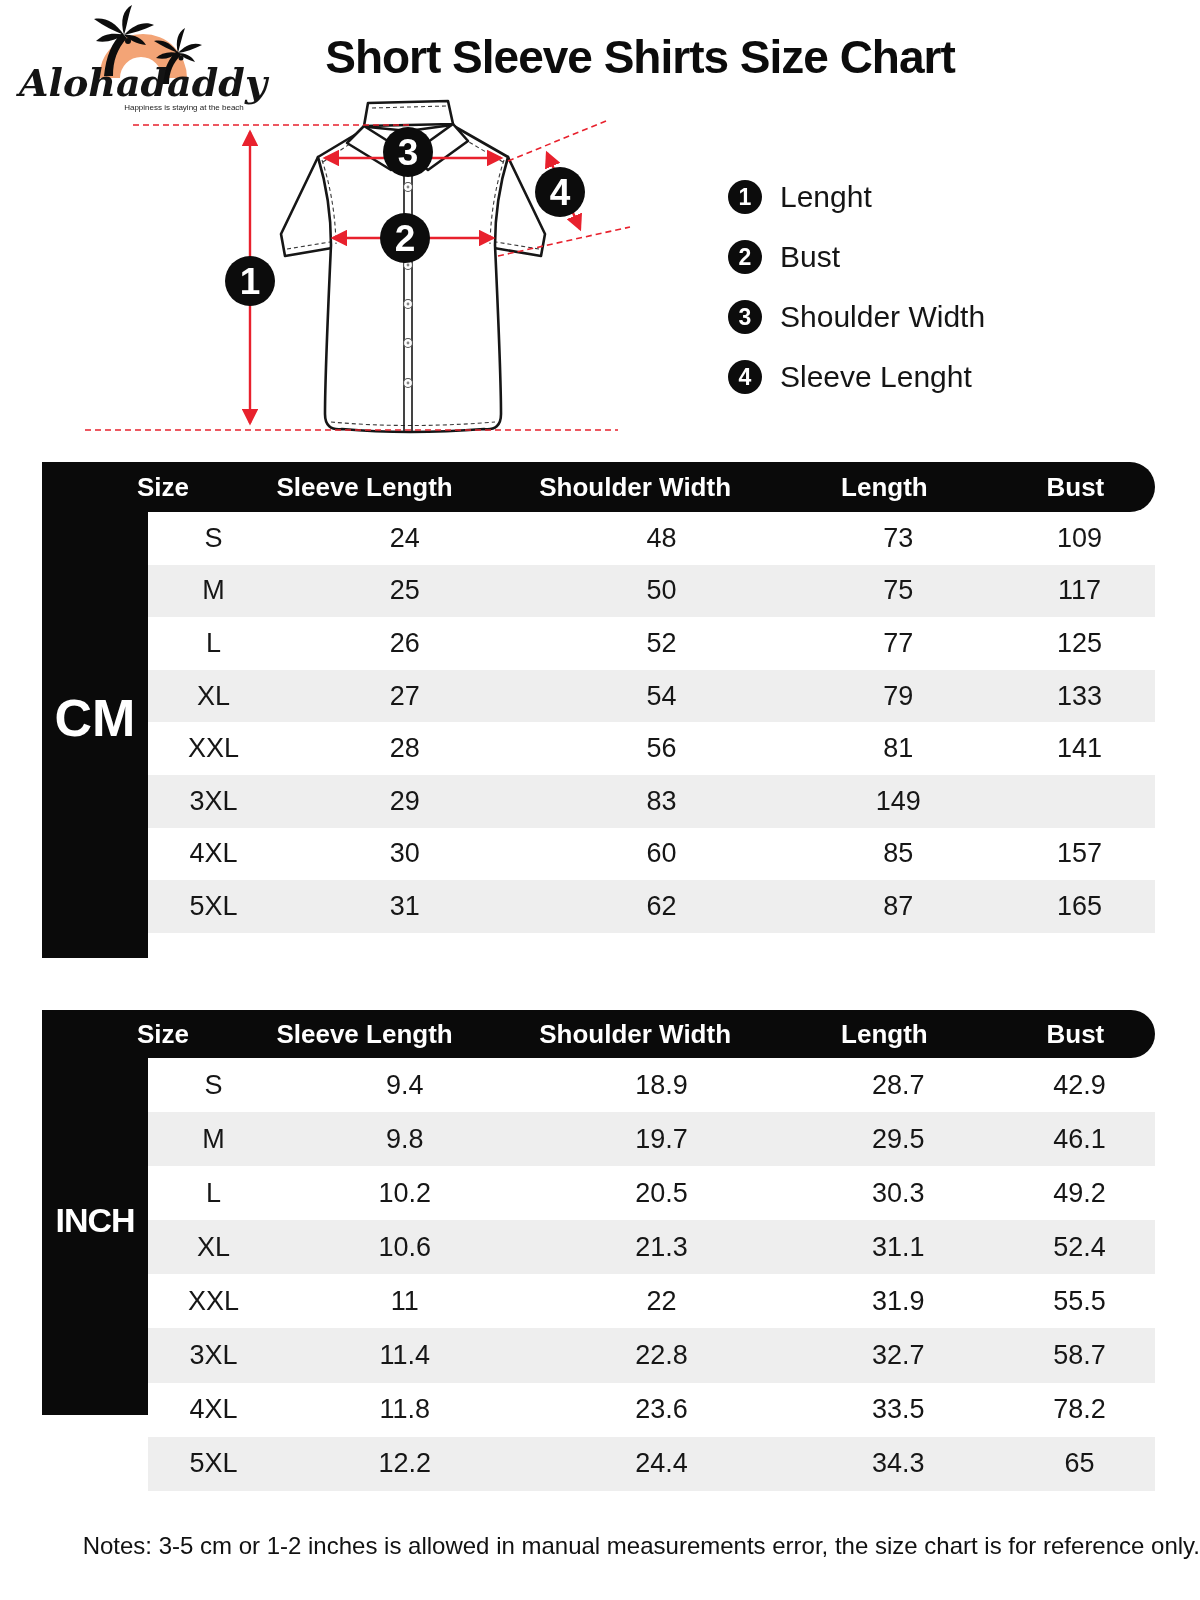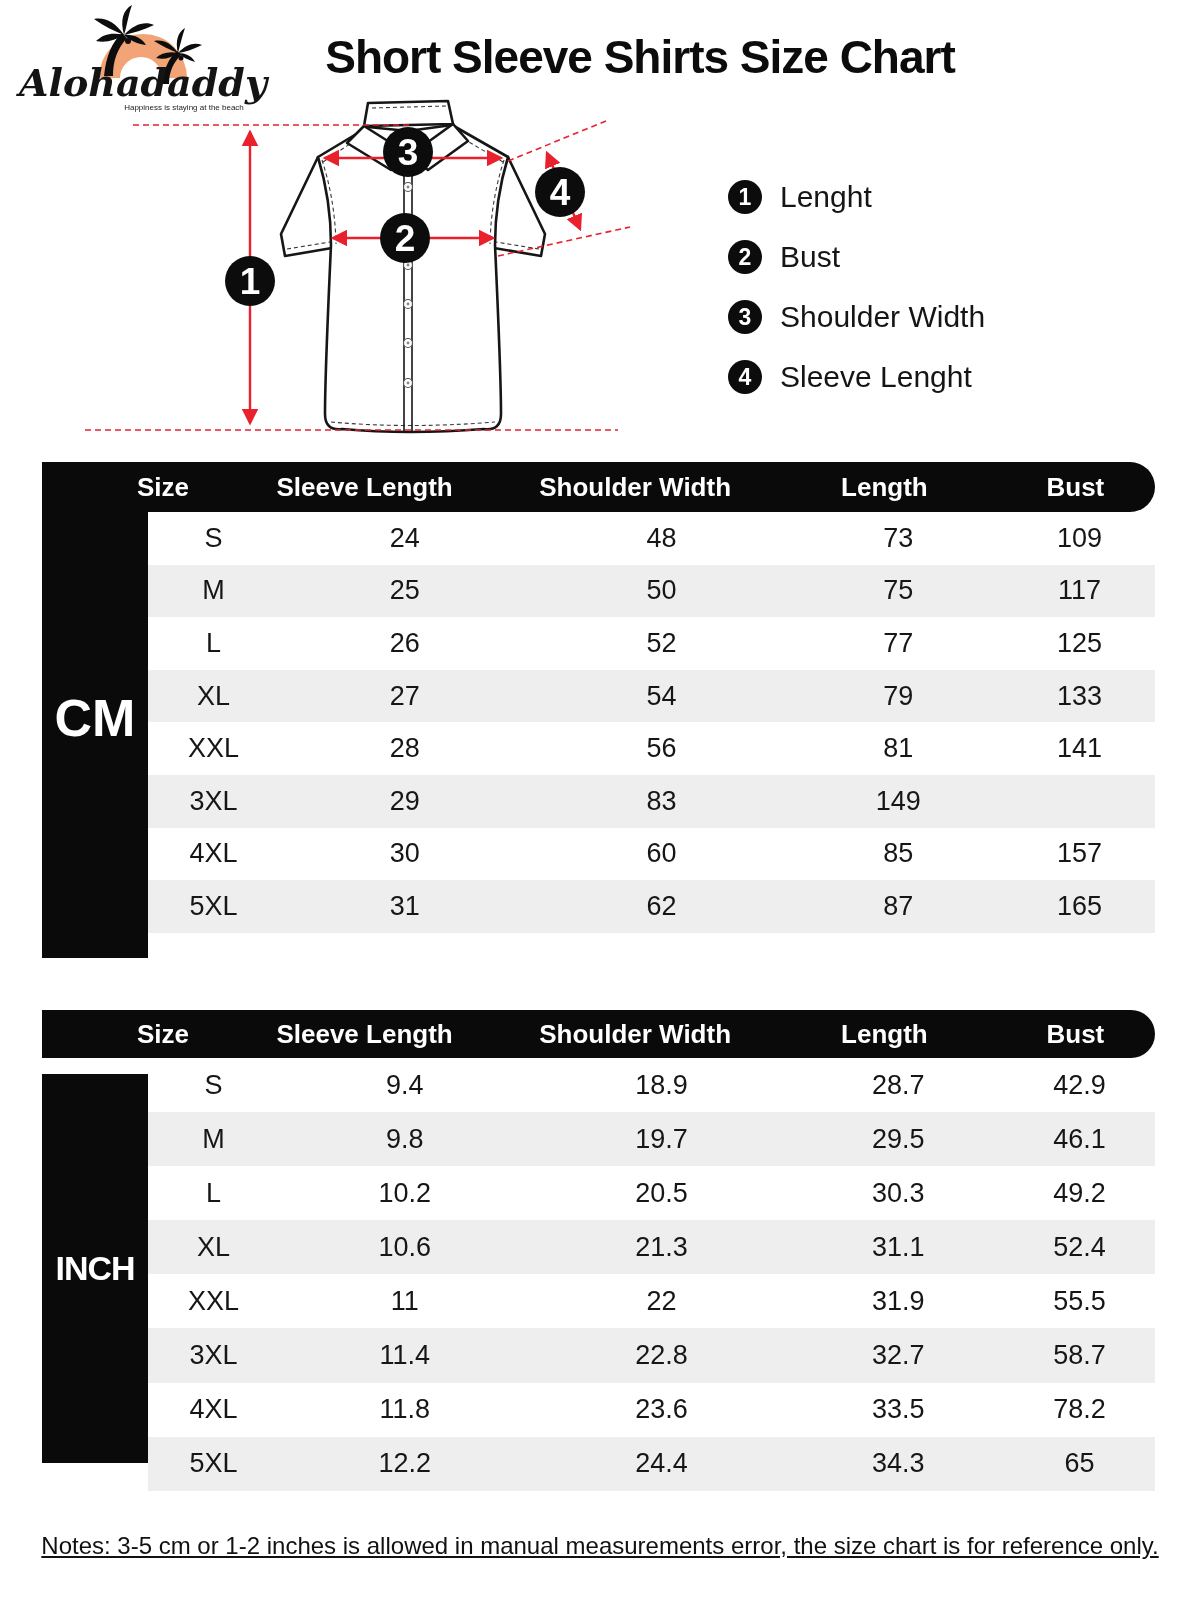--- a/index.html
+++ b/index.html
@@ -46,39 +46,39 @@
   .legend-label{margin-left:18px;font-size:30px;color:#151515;}
   
   .sizetable{position:absolute;left:42px;width:1113px;}
   #table-cm{top:462px;}
   #table-inch{top:1010px;}
   .unit-band{
     position:absolute;left:0;top:16px;width:106px;background:var(--black);
     color:#ffffff;font-weight:bold;display:flex;align-items:center;justify-content:center;
   }
   #table-cm .unit-band{height:480px;font-size:52px;}
-  #table-inch .unit-band{height:389px;font-size:34px;letter-spacing:-1px;margin-top:48px;}
+  #table-inch .unit-band{height:389px;font-size:34px;letter-spacing:-1px;}
   .thead{
     position:relative;background:var(--black);border-radius:0 26px 26px 0;
     display:grid;grid-template-columns:13% 25% 26% 21% 15%;
     padding-left:52px;box-sizing:border-box;
   }
   #table-cm .thead{height:50px;}
   #table-inch .thead{height:48px;}
   .th{color:#ffffff;font-weight:bold;font-size:26px;display:flex;align-items:center;justify-content:center;}
   .tbody{margin-left:106px;}
   .trow{display:grid;grid-template-columns:13% 25% 26% 21% 15%;background:#ffffff;}
   #table-cm .trow{height:52.6px;}
   #table-inch .trow{height:54.1px;}
   .trow:nth-child(even){background:var(--gray);}
   .td{display:flex;align-items:center;justify-content:center;font-size:27px;color:#161616;}
   
   .notes{
-    position:absolute;top:1532px;left:0;width:1200px;text-align:center;
-    font-size:24px;color:#111;text-decoration:underline;
+    position:absolute;top:1532px;left:0;width:1200px;text-align:right;
+    font-size:24px;color:#111;
   }
   .logo-script{
     font-family:"DejaVu Serif",serif;font-style:italic;font-weight:bold;
     fill:#141414;
   }
   .logo-tag{font-family:"Liberation Sans",sans-serif;fill:#222;}
 </style>
 </head>
 <body>
 

